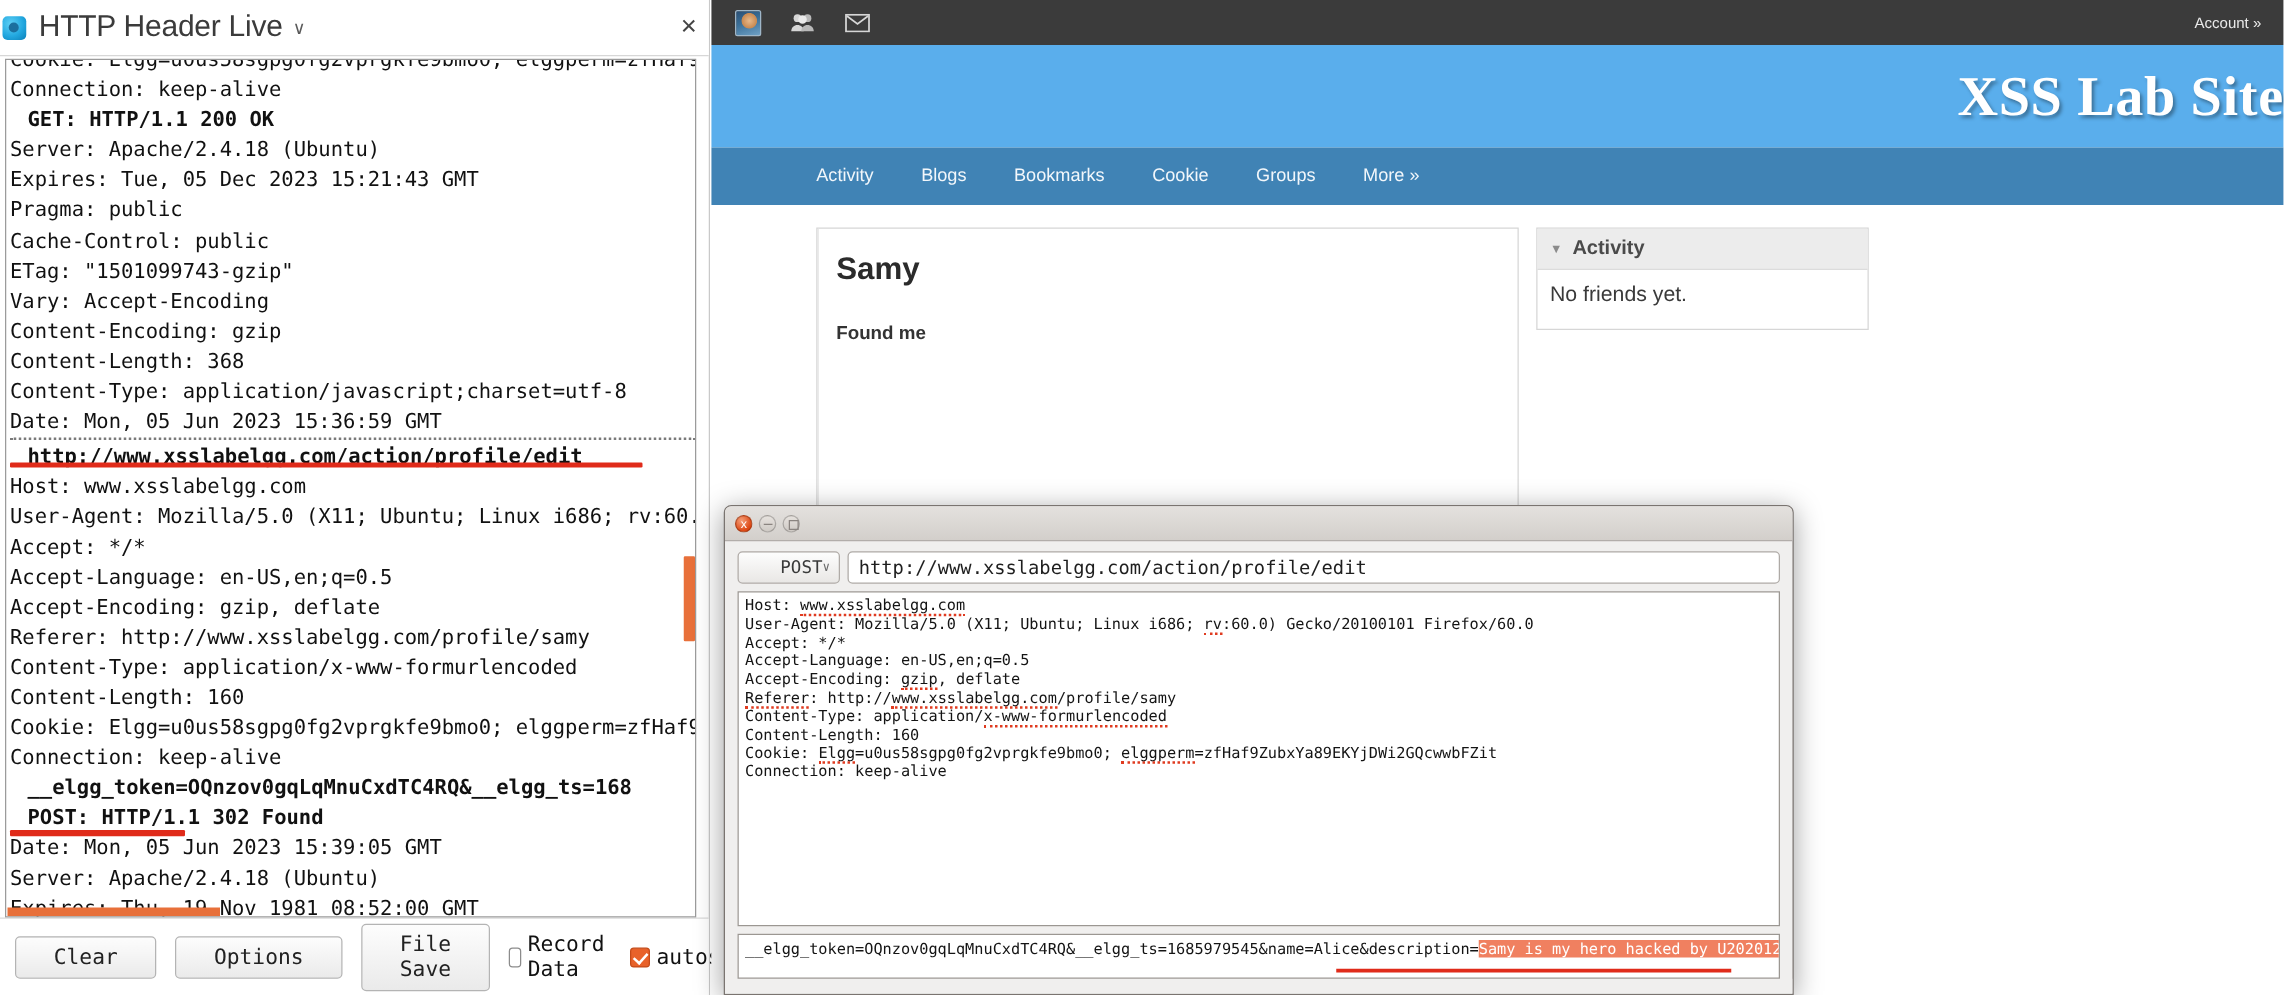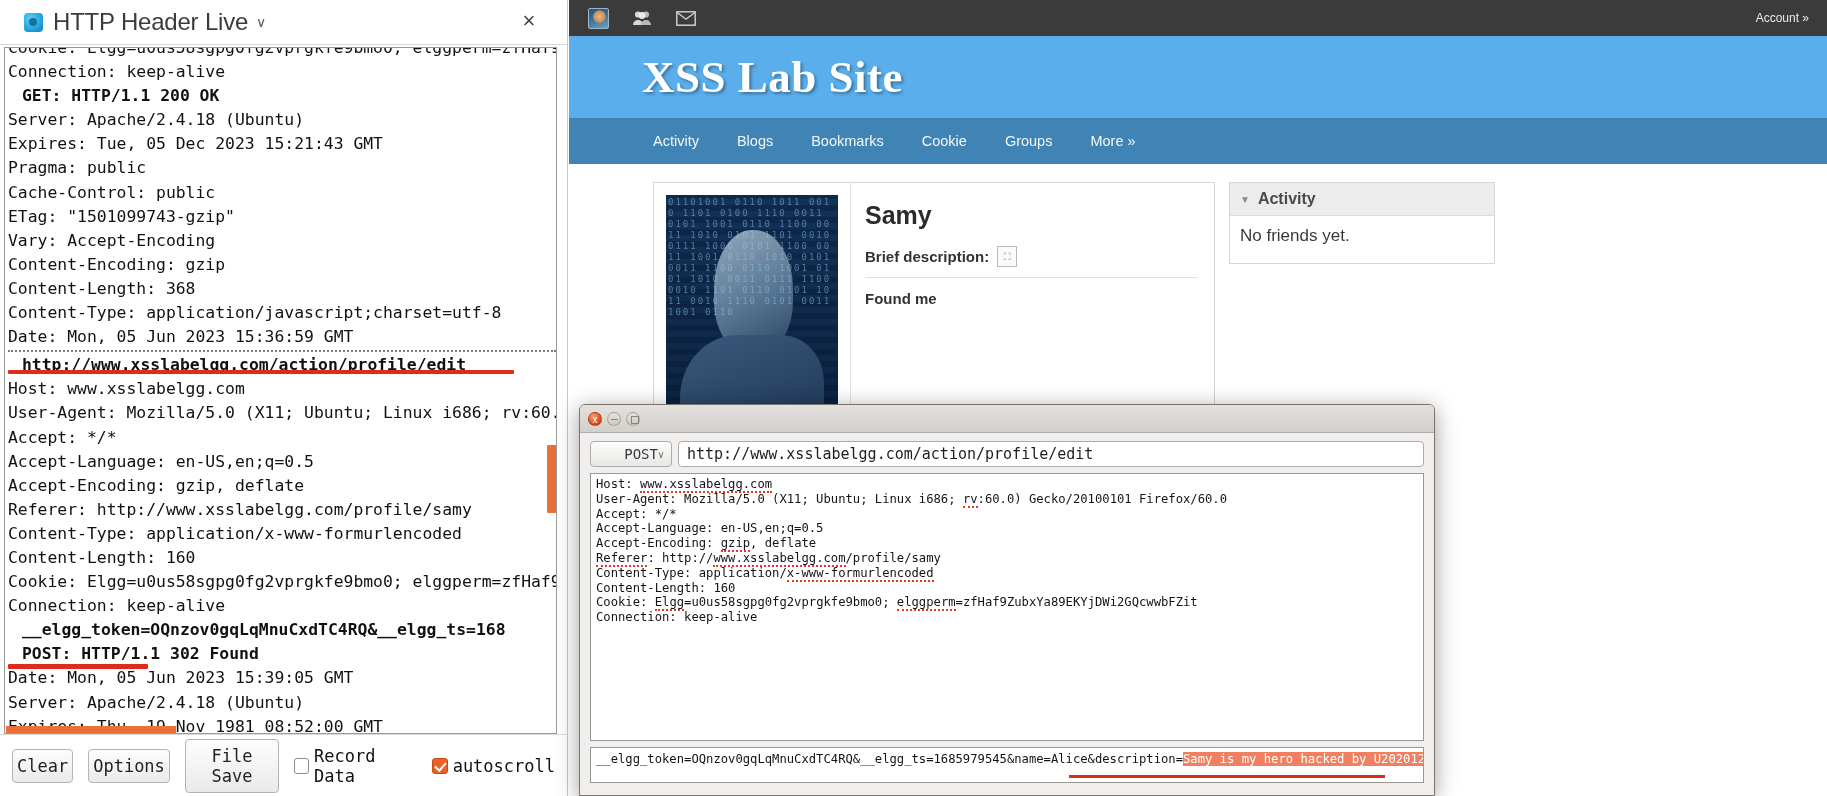--- a/index.html
+++ b/index.html
@@ -14,21 +14,21 @@
   
   #hhl-panel {
     position: absolute; left: 0; top: 0; width: 568px; height: 796px;
     background: #ffffff;
     border-right: 1px solid #c9c9c9;
     display: flex; flex-direction: column;
   }
   #hhl-titlebar {
     height: 45px; flex: 0 0 45px;
     display: flex; align-items: center;
-    padding: 0 24px;
+    padding: 0 2px;
     background: #fff;
     border-bottom: 1px solid #d7d7d7;
   }
   .hhl-ext-icon {
     width: 19px; height: 19px; margin-right: 10px; flex: 0 0 19px;
     background: radial-gradient(circle at 35% 32%, #5fd0f5 0%, #23a8e0 55%, #0a7fb8 100%);
     border-radius: 4px;
     position: relative;
   }
   .hhl-ext-icon::after {
@@ -86,21 +86,21 @@
     display: flex; align-items: center; gap: 15px;
     padding: 0 12px;
     border-top: 1px solid #dadada;
     background: #fff;
   }
   .hhl-btn {
     font-family: "DejaVu Sans Mono", "Liberation Mono", monospace;
     font-size: 17px; color: #222;
     background: linear-gradient(#fdfdfd, #eaeaea);
     border: 1px solid #b4b4b4; border-radius: 4px;
-    padding: 6px 4px;
+    padding: 6px 30px;
     cursor: default;
   }
   .hhl-check-group {
     display: flex; align-items: center; gap: 5px;
     font-family: "DejaVu Sans Mono", "Liberation Mono", monospace;
     font-size: 17px; color: #111;
   }
   .cb {
     width: 16px; height: 16px; border: 1px solid #8c8c8c;
     border-radius: 3px; background: #fff; display: inline-block;
@@ -135,21 +135,21 @@
     background:
       radial-gradient(circle at 55% 40%, #e8b98a 0%, #c98a52 38%, transparent 42%),
       linear-gradient(160deg, #2a4f74 0%, #3b7099 45%, #6fa0c4 100%);
     border: 1px solid #9fb6c8;
   }
   #tb-account {
     margin-left: auto; color: #e9e9e9; font-size: 12px;
   }
   #site-banner {
     height: 82px; background: #5aaeec;
-    display: flex; align-items: center; padding-left: 73px;
+    display: flex; align-items: center; padding-left: 109px; justify-content: flex-end;
   }
   #site-logo {
     font-family: "Liberation Serif", "DejaVu Serif", serif;
     font-size: 45px; color: #fff; font-weight: 700;
     text-shadow: 2px 2px 3px rgba(0,0,0,.35);
     letter-spacing: 0.5px;
   }
   #site-nav {
     height: 46px; background: #4083b5;
     display: flex; align-items: center; padding-left: 84px; gap: 38px;
@@ -378,29 +378,22 @@
       <a class="nav-item">Blogs</a>
       <a class="nav-item">Bookmarks</a>
       <a class="nav-item">Cookie</a>
       <a class="nav-item">Groups</a>
       <a class="nav-item">More »</a>
     </div>
 
     <div id="site-body">
 
       <div id="profile-card">
-        <div id="profile-photo">
-          <div id="photo-bits">01101001 0110 1011 0010 1101 0100 1110 0011 0101 1001 0110 1100 0011 1010 0101 1101 0010 0111 1000 0101 1100 0011 1001 0110 1010 0101 0011 1100 0110 1001 0101 1010 0011 0111 1100 0010 1101 0110 0101 1011 0010 1110 0101 0011 1001 0110</div>
-        </div>
         <div id="profile-right">
           <div id="profile-name">Samy</div>
-          <div id="brief-row">
-            <span id="brief-label">Brief description:</span>
-            <span id="broken-img">⛶</span>
-          </div>
           <div id="about-me">Found me</div>
         </div>
       </div>
 
       <div id="friends-card">
         <div id="friends-head">
           <span id="friends-caret">▼</span>
           <span id="friends-title">Activity</span>
         </div>
         <div id="friends-body">No friends yet.</div>

